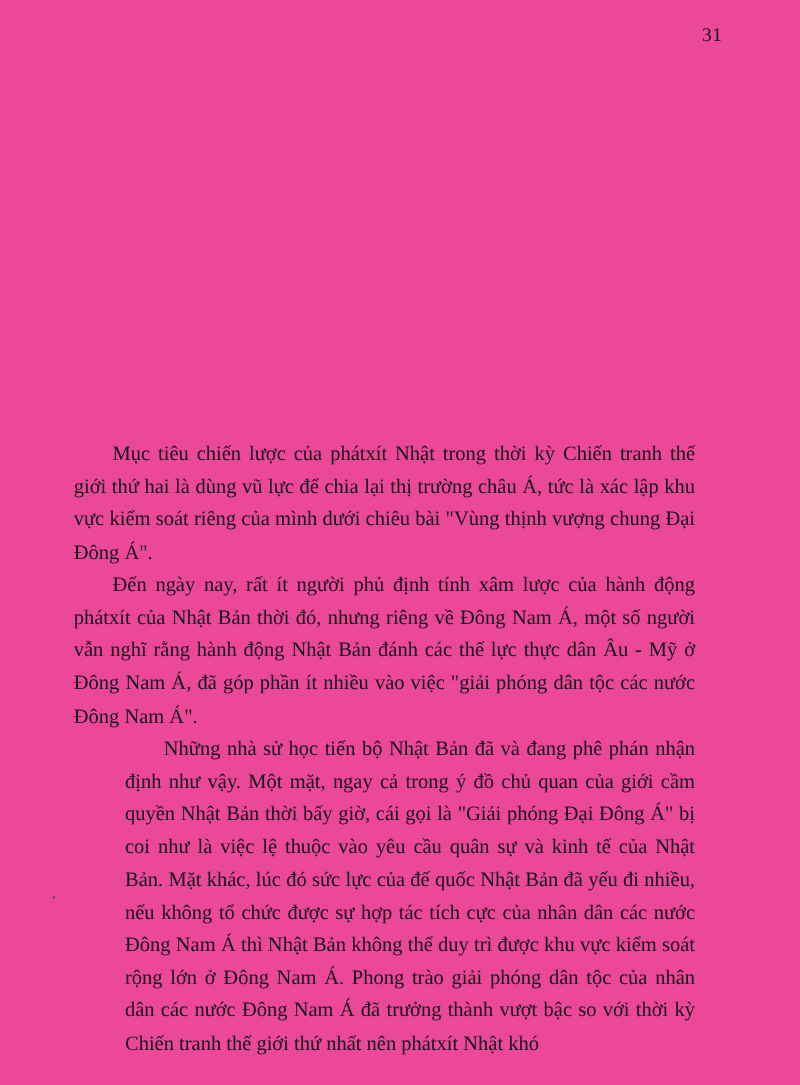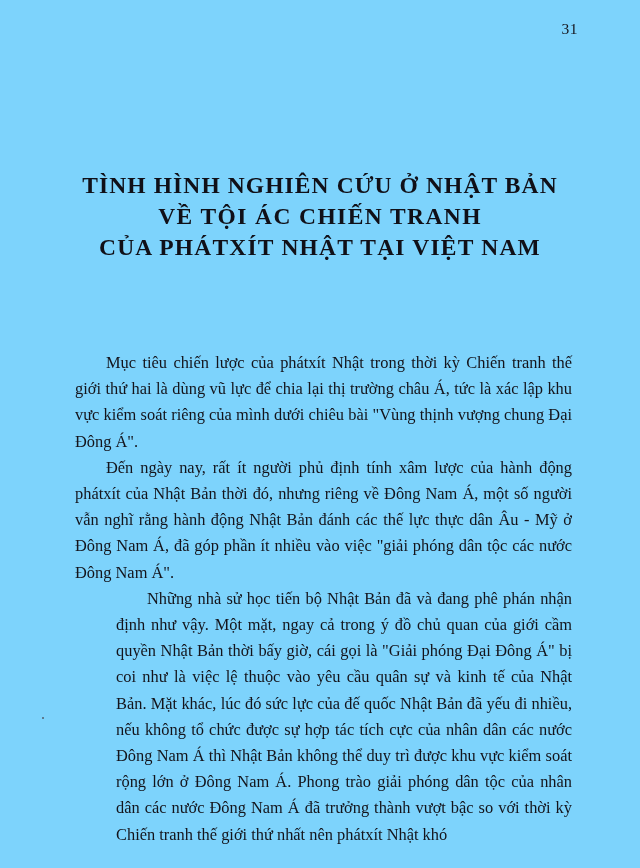--- a/index.html
+++ b/index.html
@@ -7,21 +7,21 @@
     margin: 0;
     padding: 0;
     background: #ffffff;
   }
 
   .page {
     position: relative;
     width: 640px;
     height: 868px;
     margin: 0 auto;
-    background: #7dd3fc;
+    background: #ec4899;
     overflow: hidden;
     font-family: "Liberation Serif", "DejaVu Serif", serif;
     color: #141419;
     -webkit-font-smoothing: antialiased;
   }
 
   
   .folio {
     position: absolute;
     top: 20px;
@@ -65,21 +65,21 @@
     font-weight: 700;
     letter-spacing: 0.35px;
     white-space: nowrap;
     color: #12121a;
   }
 
   
   .body-col {
     position: absolute;
     top: 350px;
-    left: 75px;
+    left: 59px;
     width: 497px;
   }
 
   .para {
     margin: 0;
     font-size: 16.4px;
     line-height: 26.2px;
     text-align: justify;
     text-justify: inter-word;
     text-indent: 31px;
@@ -105,25 +105,20 @@
     opacity: 0.85;
   }
 </style>
 </head>
 <body>
 
 <div class="page">
 
   <div class="folio">31</div>
 
-  <div class="title-block">
-    <span class="title-line l1">TÌNH HÌNH NGHIÊN CỨU Ở NHẬT BẢN</span>
-    <span class="title-line l2">VỀ TỘI ÁC CHIẾN TRANH</span>
-    <span class="title-line l3">CỦA PHÁTXÍT NHẬT TẠI VIỆT NAM</span>
-  </div>
 
 
   <div class="body-col">
     <p class="para">Mục tiêu chiến lược của phátxít Nhật trong thời kỳ Chiến tranh thế giới thứ hai là dùng vũ lực để chia lại thị trường châu Á, tức là xác lập khu vực kiểm soát riêng của mình dưới chiêu bài "Vùng thịnh vượng chung Đại Đông Á".</p>
     <p class="para">Đến ngày nay, rất ít người phủ định tính xâm lược của hành động phátxít của Nhật Bản thời đó, nhưng riêng về Đông Nam Á, một số người vẫn nghĩ rằng hành động Nhật Bản đánh các thế lực thực dân Âu - Mỹ ở Đông Nam Á, đã góp phần ít nhiều vào việc "giải phóng dân tộc các nước Đông Nam Á".</p>
     <p class="para continues">Những nhà sử học tiến bộ Nhật Bản đã và đang phê phán nhận định như vậy. Một mặt, ngay cả trong ý đồ chủ quan của giới cầm quyền Nhật Bản thời bấy giờ, cái gọi là "Giải phóng Đại Đông Á" bị coi như là việc lệ thuộc vào yêu cầu quân sự và kinh tế của Nhật Bản. Mặt khác, lúc đó sức lực của đế quốc Nhật Bản đã yếu đi nhiều, nếu không tổ chức được sự hợp tác tích cực của nhân dân các nước Đông Nam Á thì Nhật Bản không thể duy trì được khu vực kiểm soát rộng lớn ở Đông Nam Á. Phong trào giải phóng dân tộc của nhân dân các nước Đông Nam Á đã trưởng thành vượt bậc so với thời kỳ Chiến tranh thế giới thứ nhất nên phátxít Nhật khó</p>
   </div>
 
   <div class="speck"></div>
 

